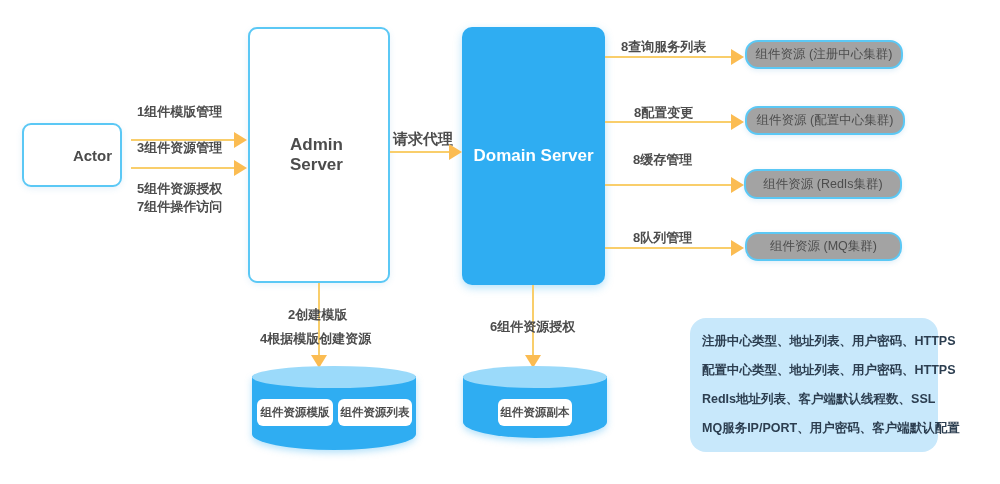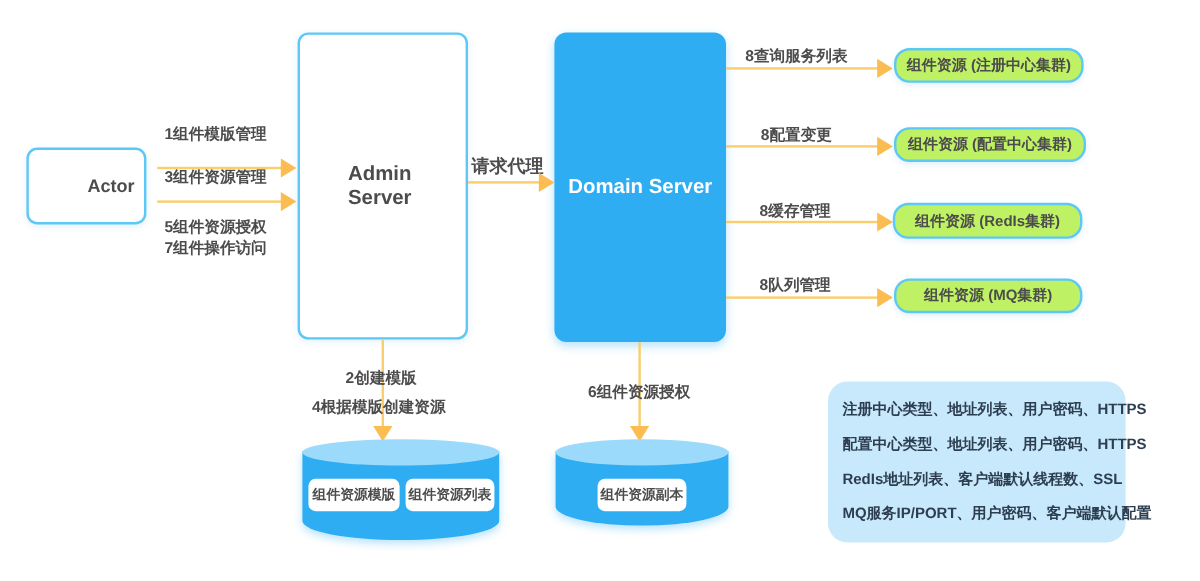--- a/index.html
+++ b/index.html
@@ -26,23 +26,23 @@
   .actor-box{left:22px;top:123px;width:100px;height:64px;font-size:15px;padding-left:41px;}
   .admin-box{left:248px;top:27px;width:142px;height:256px;font-size:17px;padding-left:40px;}
   .domain-box{
     position:absolute;left:462px;top:27px;width:143px;height:258px;
     background:var(--primary-blue);border:none;border-radius:10px;
     display:flex;align-items:center;justify-content:center;
     color:#fff;font-size:17px;font-weight:bold;
     box-shadow:0 3px 8px rgba(47,173,242,0.35);
   }
   .resource-box{
-    position:absolute;background:#bef264;border:2px solid var(--light-blue-border);
+    position:absolute;background:#a3a3a3;border:2px solid var(--light-blue-border);
     border-radius:13px;display:flex;align-items:center;justify-content:center;
-    font-size:12.5px;font-weight:700;white-space:nowrap;color:var(--text-dark);
+    font-size:12.5px;font-weight:400;white-space:nowrap;color:var(--text-dark);
     box-shadow:0 2px 5px rgba(60,150,210,0.15);
   }
   .res-1{left:745px;top:40px;width:158px;height:29px;}
   .res-2{left:745px;top:106px;width:160px;height:29px;}
   .res-3{left:744px;top:169px;width:158px;height:30px;}
   .res-4{left:745px;top:232px;width:157px;height:29px;}
 
   .h-line{position:absolute;height:2px;background:var(--arrow-line);}
   .v-line{position:absolute;width:2px;background:var(--arrow-line);}
   .head-right{
@@ -117,21 +117,21 @@
   <div class="head-right" style="left:449px;top:144px;"></div>
 
   <div class="flow-label" style="left:621px;top:38px;">8查询服务列表</div>
   <div class="h-line" style="left:605px;top:56px;width:127px;"></div>
   <div class="head-right" style="left:731px;top:49px;"></div>
 
   <div class="flow-label" style="left:634px;top:104px;">8配置变更</div>
   <div class="h-line" style="left:605px;top:121px;width:127px;"></div>
   <div class="head-right" style="left:731px;top:114px;"></div>
 
-  <div class="flow-label" style="left:633px;top:167px;">8缓存管理</div>
+  <div class="flow-label" style="left:633px;top:151px;">8缓存管理</div>
   <div class="h-line" style="left:605px;top:184px;width:127px;"></div>
   <div class="head-right" style="left:731px;top:177px;"></div>
 
   <div class="flow-label" style="left:633px;top:229px;">8队列管理</div>
   <div class="h-line" style="left:605px;top:247px;width:127px;"></div>
   <div class="head-right" style="left:731px;top:240px;"></div>
 
   <div class="resource-box res-1">
     <span>组件资源 (注册中心集群)</span>
   </div>

